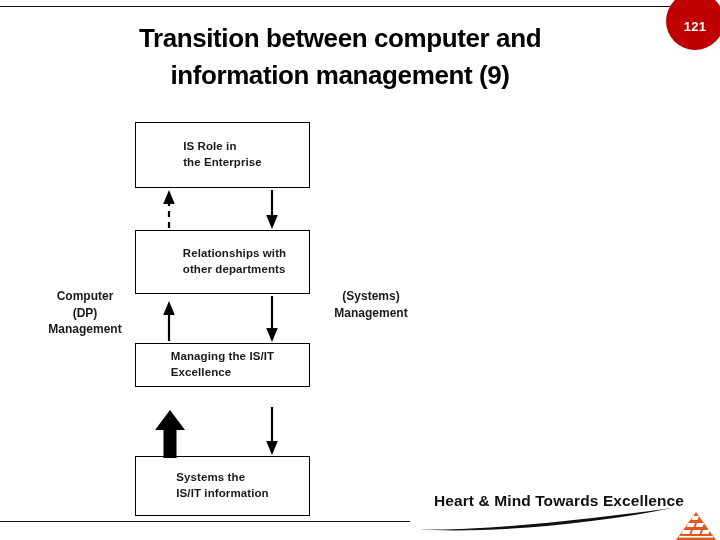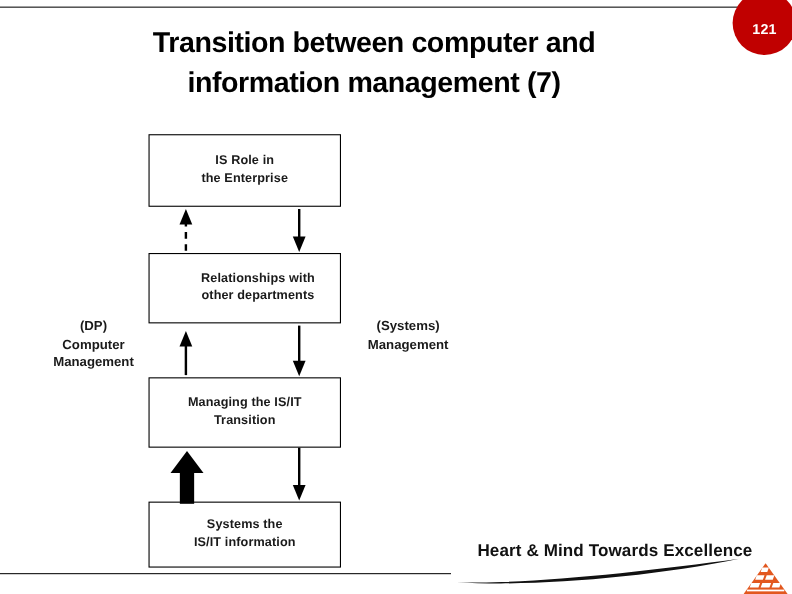--- a/index.html
+++ b/index.html
@@ -75,33 +75,32 @@
   }
 
   .dbox {
     position: absolute;
     box-sizing: border-box;
     border: 1.6px solid #000000;
     background: #ffffff;
     display: flex;
     align-items: center;
     justify-content: center;
-    text-align: center;
   }
   .dbox .btext {
     font-size: 11.5px;
     font-weight: bold;
     line-height: 1.35;
     color: #1a1a1a;
     letter-spacing: 0.1px;
   }
 
   #box-1 { left: 135px; top: 122px; width: 175px; height: 66px; }
   #box-2 { left: 135px; top: 230px; width: 175px; height: 64px; padding-left: 24px; }
-  #box-3 { left: 135px; top: 343px; width: 175px; height: 64px; }
+  #box-3 { left: 135px; top: 343px; width: 175px; height: 44px; }
   #box-4 { left: 135px; top: 456px; width: 175px; height: 60px; }
 
   
   .side-label {
     position: absolute;
     text-align: center;
     font-size: 12px;
     font-weight: bold;
     line-height: 1.38;
     color: #1a1a1a;
@@ -180,21 +179,21 @@
 <body>
 
 <div id="top-rule"></div>
 
 <div id="slide-badge">
   <span class="num">121</span>
 </div>
 
 <div id="title">
   <span class="line">Transition between computer and</span>
-  <span class="line">information management (7)</span>
+  <span class="line">information management (9)</span>
 </div>
 
 <div id="diagram">
 
   <div class="dbox" id="box-1">
     <div class="btext">
       <span>IS Role in</span><br>
       <span>the Enterprise</span>
     </div>
   </div>
@@ -202,34 +201,34 @@
   <div class="dbox" id="box-2">
     <div class="btext">
       <span>Relationships with</span><br>
       <span>other departments</span>
     </div>
   </div>
 
   <div class="dbox" id="box-3">
     <div class="btext">
       <span>Managing the IS/IT</span><br>
-      <span>Transition</span>
+      <span>Excellence</span>
     </div>
   </div>
 
   <div class="dbox" id="box-4">
     <div class="btext">
       <span>Systems the</span><br>
       <span>IS/IT information</span>
     </div>
   </div>
 
   <div class="side-label" id="label-left">
+    <span class="l">Computer</span>
     <span class="l">(DP)</span>
-    <span class="l">Computer</span>
     <span class="l">Management</span>
   </div>
 
   <div class="side-label" id="label-right">
     <span class="l">(Systems)</span>
     <span class="l">Management</span>
   </div>
 
   <svg id="arrow-layer" width="720" height="540" viewBox="0 0 720 540">
 

